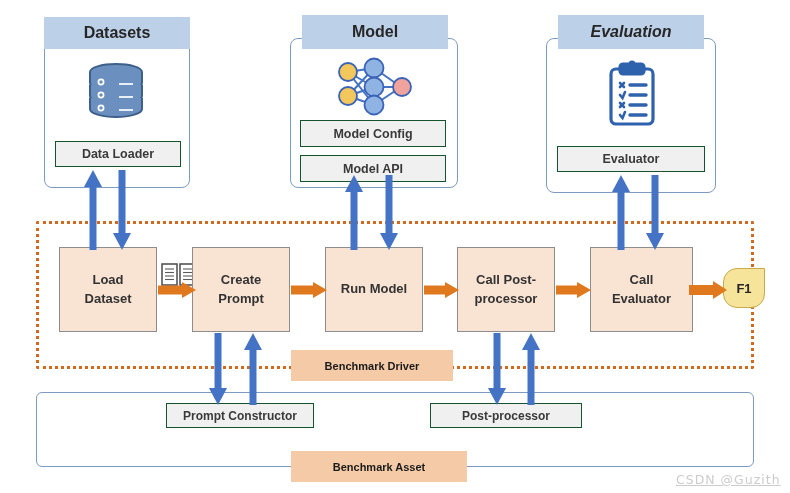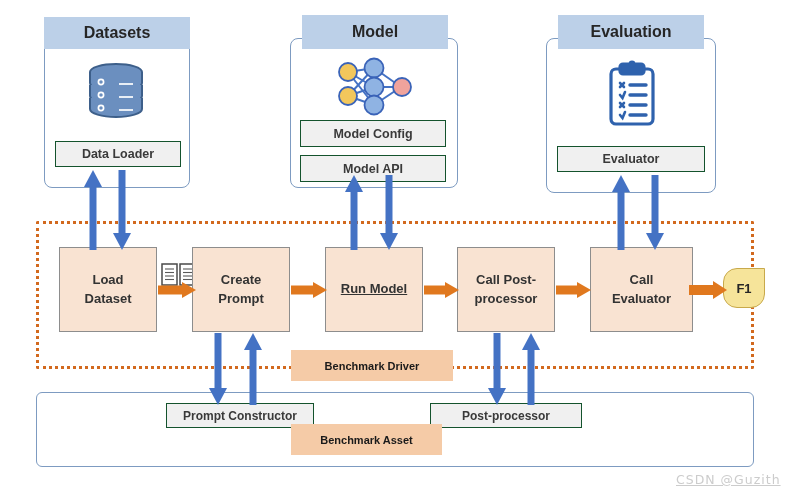--- a/index.html
+++ b/index.html
@@ -162,21 +162,21 @@
         <circle cx="47" cy="50" r="9.5" fill="#8fb3e3"></circle>
         <circle cx="75" cy="32" r="9" fill="#f0a39c"></circle>
       </g>
     </svg>
   </div>
 
   <div class="chip" style="left:300px;top:120px;width:146px;height:27px;">Model Config</div>
   <div class="chip" style="left:300px;top:155px;width:146px;height:27px;">Model API</div>
 
   <div class="panel" style="left:546px;top:38px;width:170px;height:155px;"></div>
-  <div class="panel-title" style="left:558px;top:15px;width:146px;height:34px;">Evaluation</div>
+  <div class="panel-title" style="left:558px;top:15px;width:146px;height:34px;font-style:italic;">Evaluation</div>
 
   <div class="icon" style="left:604px;top:60px;width:56px;height:68px;">
     <svg width="56" height="68" viewBox="0 0 56 68">
       <g fill="none" stroke="#2f62ad" stroke-width="3.2">
         <rect x="7" y="9" width="42" height="55" rx="5"></rect>
         <rect x="16" y="4" width="24" height="10" rx="3" fill="#2f62ad"></rect>
       </g>
       <circle cx="28" cy="4" r="3.4" fill="#2f62ad"></circle>
       <g stroke="#2f62ad" stroke-width="2.6" stroke-linecap="round" fill="none">
         <line x1="16" y1="23" x2="20" y2="27"></line>
@@ -217,39 +217,39 @@
           <line x1="23" y1="10.5" x2="32" y2="10.5"></line>
         <line x1="23" y1="14" x2="32" y2="14"></line>
           <line x1="23" y1="17.5" x2="32" y2="17.5"></line>
       </g>
     </svg>
   </div>
 
   <div class="step" style="left:192px;top:247px;width:98px;height:85px;">Create
 Prompt</div>
 
-  <div class="step" style="left:325px;top:247px;width:98px;height:85px;text-decoration:underline;">Run Model</div>
+  <div class="step" style="left:325px;top:247px;width:98px;height:85px;">Run Model</div>
 
   <div class="step" style="left:457px;top:247px;width:98px;height:85px;">Call Post-
 processor</div>
 
   <div class="step" style="left:590px;top:247px;width:103px;height:85px;">Call
 Evaluator</div>
 
   <div class="leaf" style="left:723px;top:268px;width:42px;height:40px;">F1</div>
 
   <div class="region-label" style="left:291px;top:350px;width:162px;height:31px;">Benchmark Driver</div>
 
   <div class="asset-region" style="left:36px;top:392px;width:718px;height:75px;"></div>
 
   <div class="chip small" style="left:166px;top:403px;width:148px;height:25px;">Prompt Constructor</div>
 
   <div class="chip small" style="left:430px;top:403px;width:152px;height:25px;">Post-processor</div>
 
-  <div class="region-label" style="left:291px;top:424px;width:151px;height:31px;">Benchmark Asset</div>
+  <div class="region-label" style="left:291px;top:451px;width:176px;height:31px;">Benchmark Asset</div>
 
   <div class="arrow" style="left:158px;top:280px;">
     <svg width="38" height="20">
       <line x1="0" y1="10" x2="25" y2="10" stroke="#e0781e" stroke-width="9"></line>
       <polygon points="24,2 38,10 24,18" fill="#e0781e"></polygon>
     </svg>
   </div>
 
   <div class="arrow" style="left:291px;top:280px;">
     <svg width="36" height="20">

